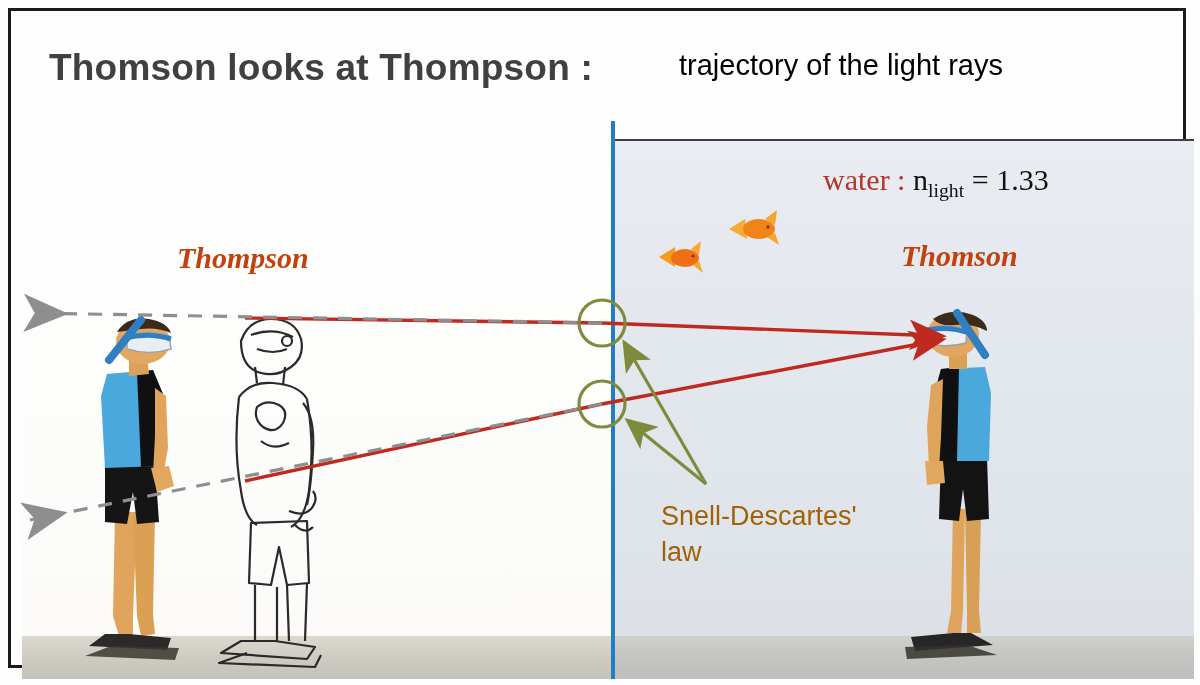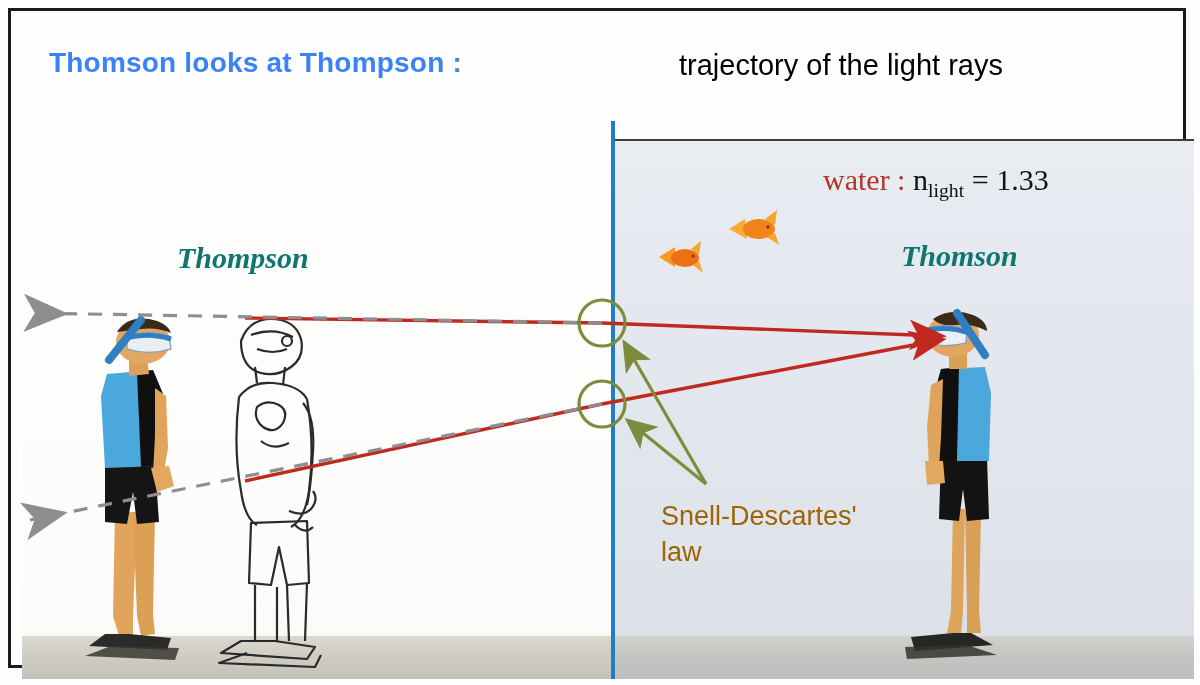--- a/index.html
+++ b/index.html
@@ -15,30 +15,30 @@
      background:linear-gradient(180deg,#e9ecf1 0%,#e3e7ee 40%,#dfe3ea 75%,#dcdfe5 100%);
      border-top:2px solid #3a3f48;}
   .ground-strip{position:absolute;left:11px;top:625px;width:1172px;height:43px;
      background:linear-gradient(180deg,#cfcfc9 0%,#c3c4c0 40%,#b9bbb8 100%);opacity:.9;}
   .ground-strip.left{left:11px;width:591px;background:linear-gradient(180deg,#d8d5cc 0%,#c9c6bd 50%,#bebbb3 100%);}
 
   
   .interface-line{position:absolute;left:600px;top:110px;width:4px;height:558px;background:#1f7ec4;}
 
   
-  .title-main{position:absolute;left:38px;top:36px;font-size:28px;font-weight:bold;color:#3b82f6;white-space:nowrap;letter-spacing:.2px;}
+  .title-main{position:absolute;left:38px;top:36px;font-size:37px;font-weight:bold;color:#404040;white-space:nowrap;letter-spacing:.2px;}
   .title-sub{position:absolute;left:668px;top:38px;font-size:29px;color:#000000;white-space:nowrap;}
 
   .idx-label{position:absolute;white-space:nowrap;font-family:"Liberation Serif",serif;font-size:30px;color:#111;}
   .idx-label .medium{color:#b2352a;}
   .idx-label sub{font-size:.66em;}
   #air-index{left:66px;top:152px;}
   #water-index{left:812px;top:152px;}
 
-  .person-name{position:absolute;font-family:"Liberation Serif",serif;font-style:italic;font-weight:bold;font-size:30px;color:#0f766e;white-space:nowrap;}
+  .person-name{position:absolute;font-family:"Liberation Serif",serif;font-style:italic;font-weight:bold;font-size:30px;color:#c2410c;white-space:nowrap;}
   #name-thompson{left:166px;top:230px;}
   #name-thomson{left:890px;top:228px;text-align:right;}
 
   .law-caption{position:absolute;left:650px;top:488px;font-size:27px;line-height:1.32;color:#a16207;width:240px;}
 
   
   .figure{position:absolute;}
 
   
   #diver-left{left:60px;top:305px;width:130px;height:345px;}

